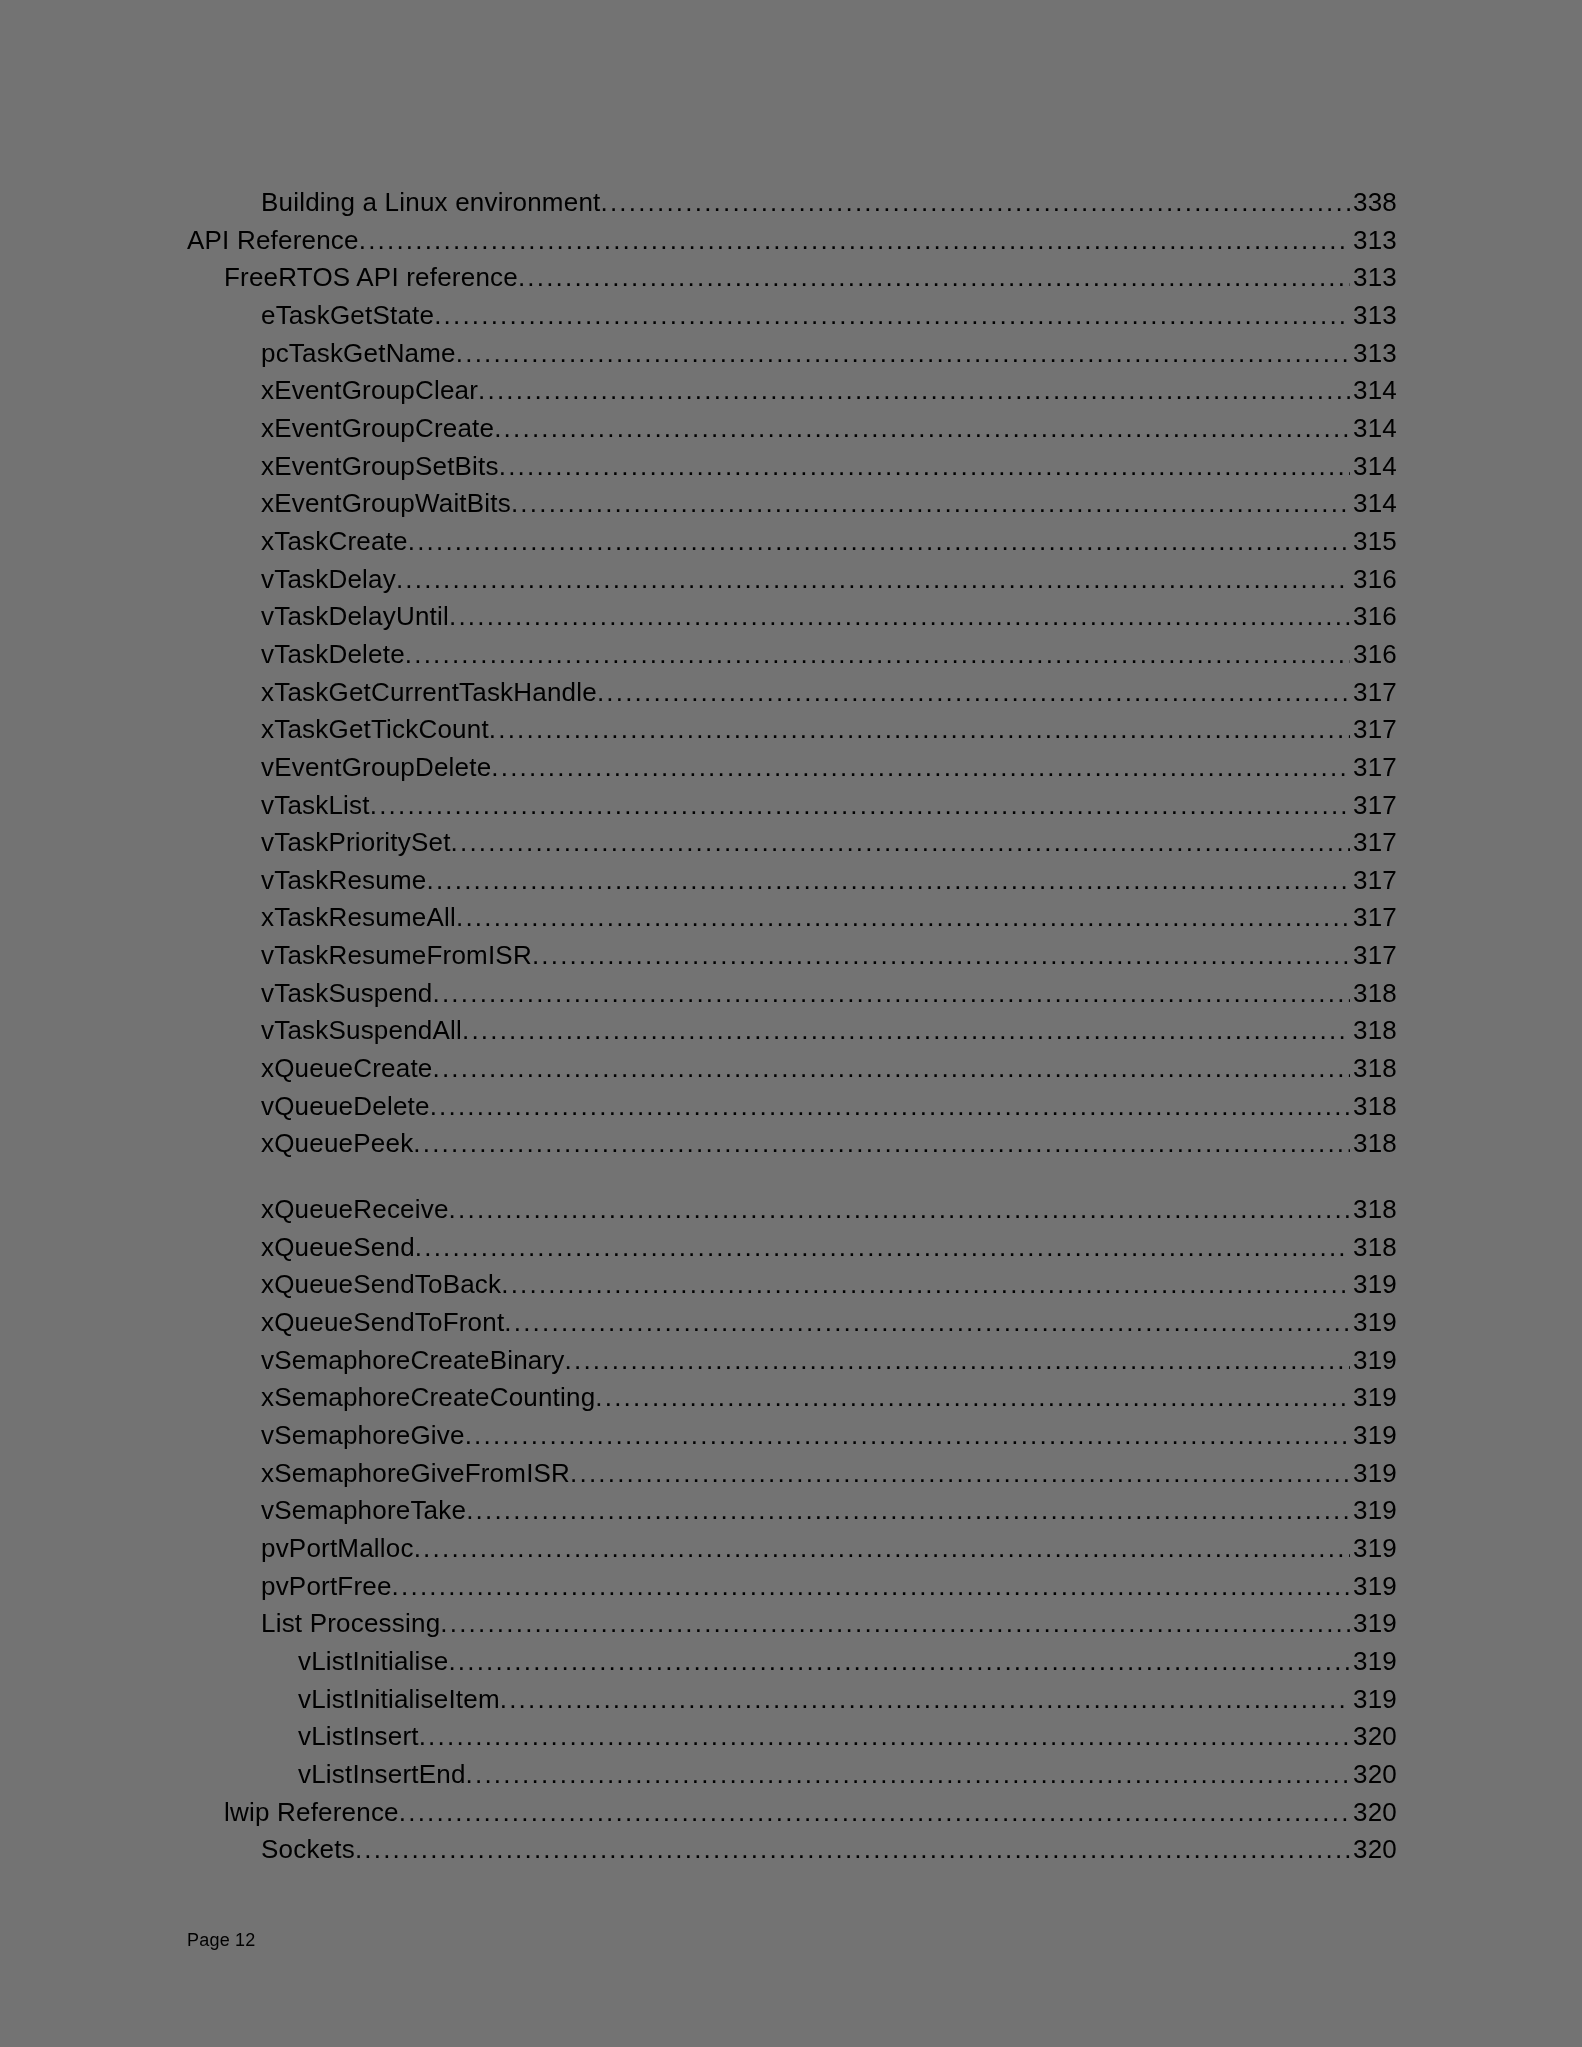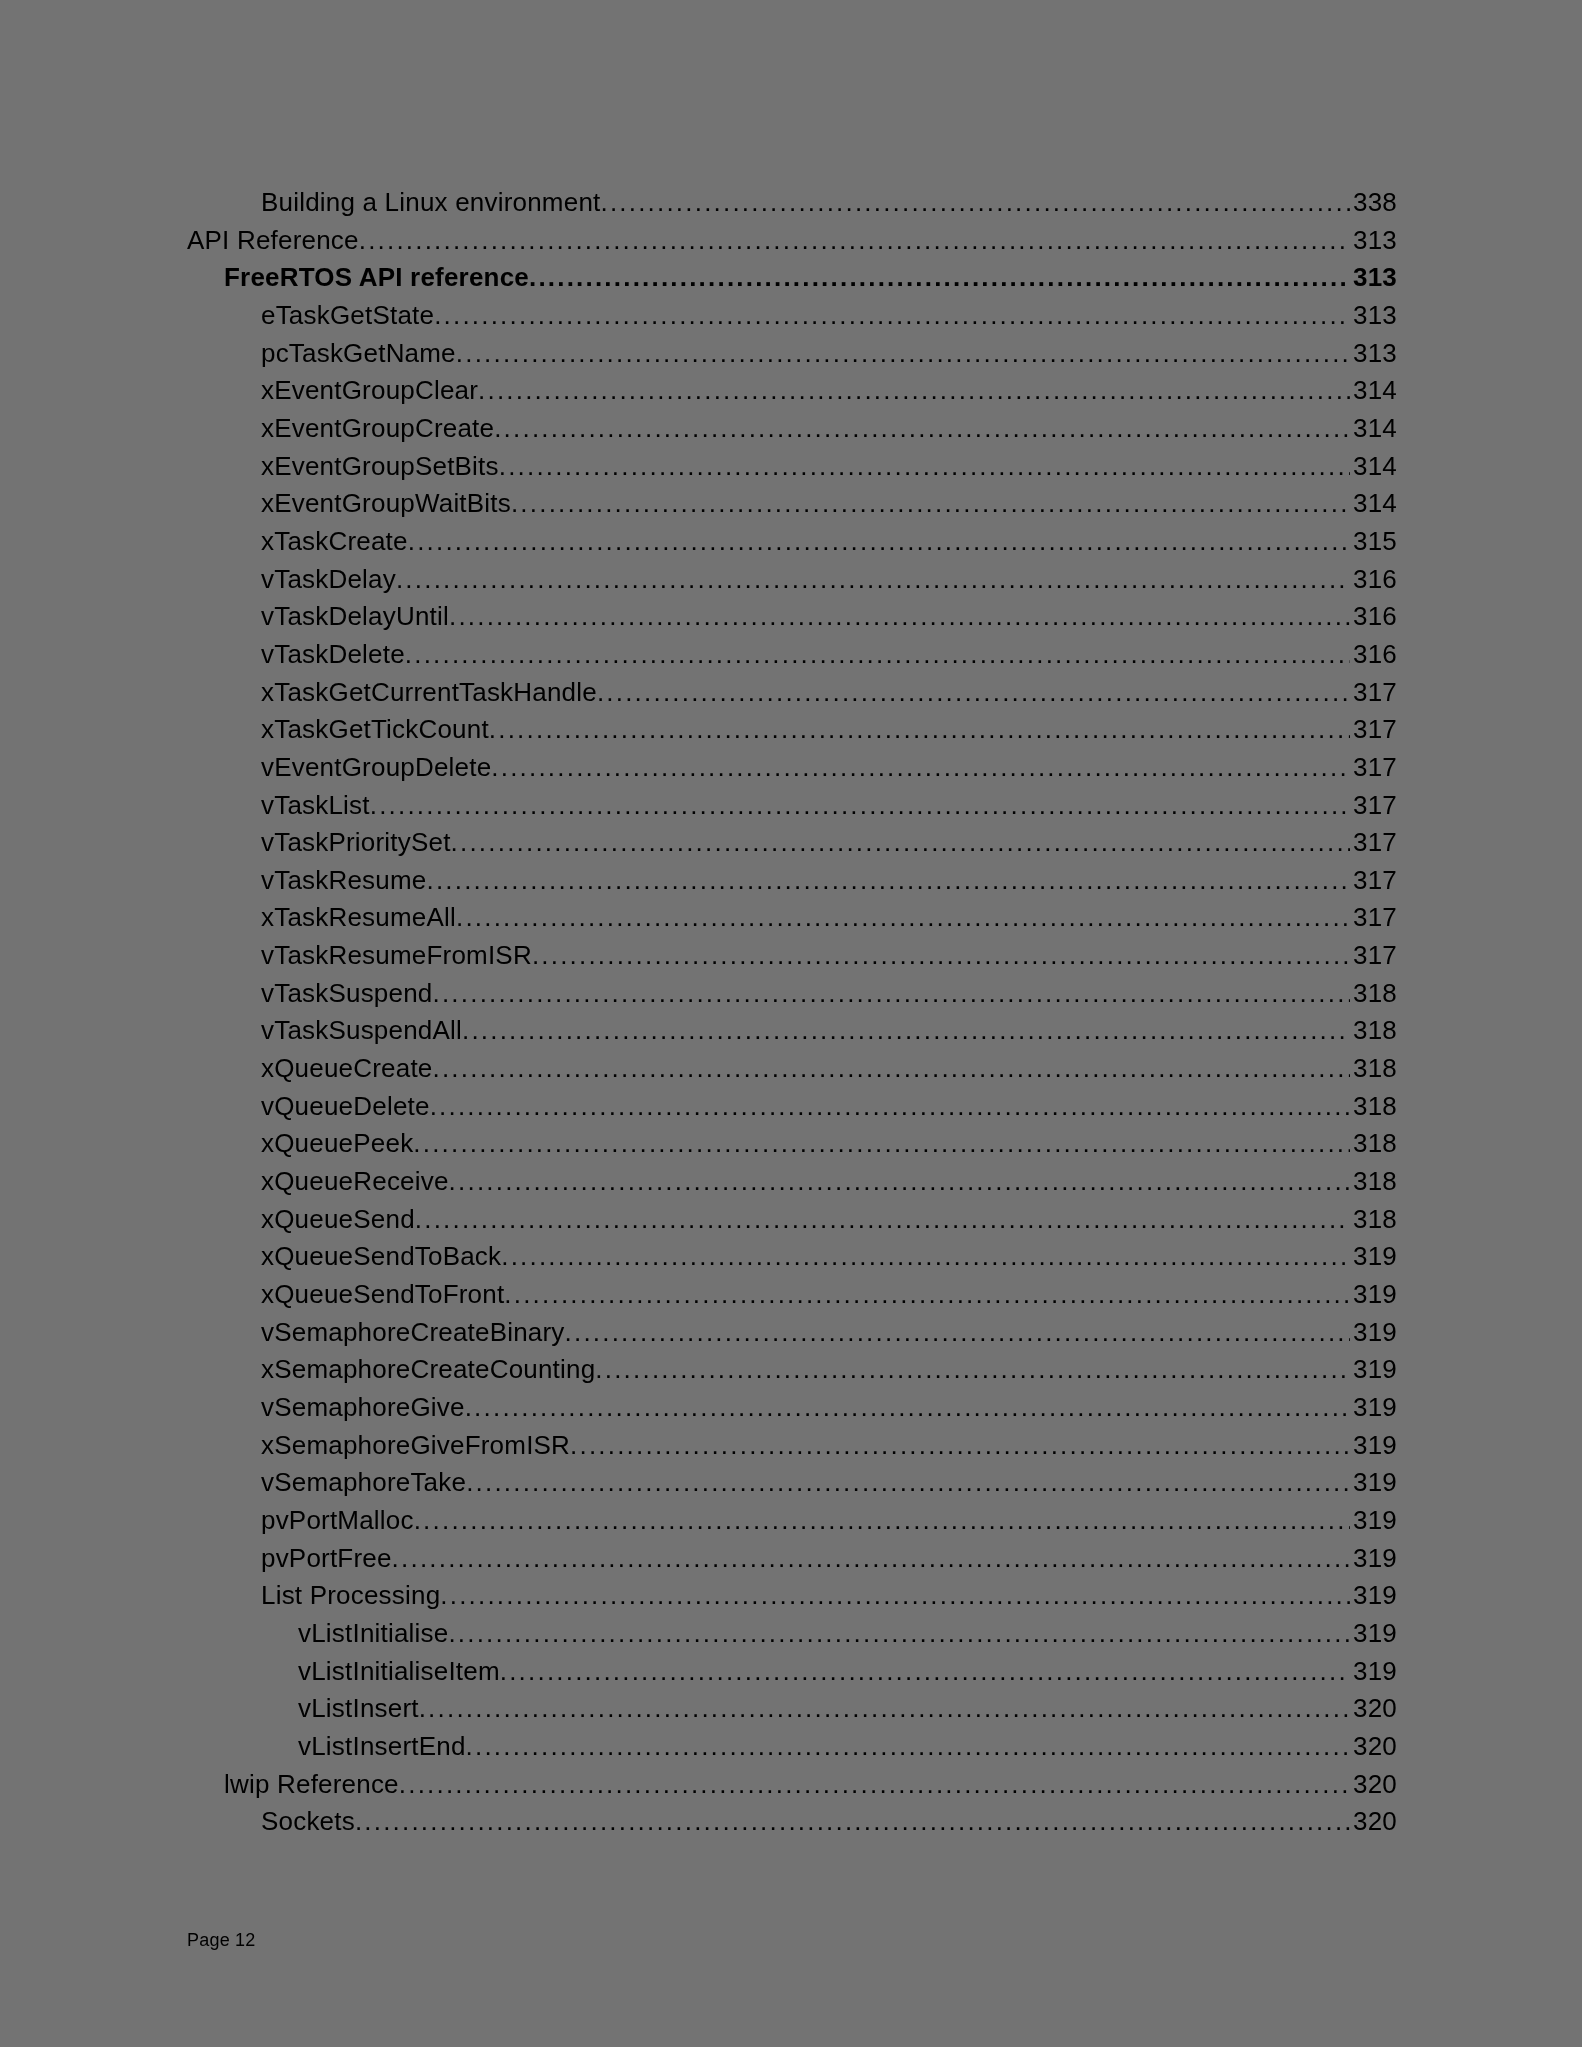--- a/index.html
+++ b/index.html
@@ -82,21 +82,21 @@
     <span class="toc-dots"></span>
     <span class="toc-page">338</span>
   </div>
 
   <div class="toc-row" style="padding-left: 0px;">
     <span class="toc-label">API Reference</span>
     <span class="toc-dots"></span>
     <span class="toc-page">313</span>
   </div>
 
-  <div class="toc-row" style="padding-left: 37px; font-weight: bold;">
+  <div class="toc-row" style="padding-left: 37px;">
     <span class="toc-label">FreeRTOS API reference</span>
     <span class="toc-dots"></span>
     <span class="toc-page">313</span>
   </div>
 
   <div class="toc-row" style="padding-left: 74px;">
     <span class="toc-label">eTaskGetState</span>
     <span class="toc-dots"></span>
     <span class="toc-page">313</span>
   </div>
@@ -226,21 +226,21 @@
     <span class="toc-dots"></span>
     <span class="toc-page">318</span>
   </div>
 
   <div class="toc-row" style="padding-left: 74px;">
     <span class="toc-label">xQueuePeek</span>
     <span class="toc-dots"></span>
     <span class="toc-page">318</span>
   </div>
 
-  <div class="toc-row" style="padding-left: 74px;">
+  <div class="toc-row" style="padding-left: 74px; margin-top: 28px;">
     <span class="toc-label">xQueueReceive</span>
     <span class="toc-dots"></span>
     <span class="toc-page">318</span>
   </div>
 
   <div class="toc-row" style="padding-left: 74px;">
     <span class="toc-label">xQueueSend</span>
     <span class="toc-dots"></span>
     <span class="toc-page">318</span>
   </div>

